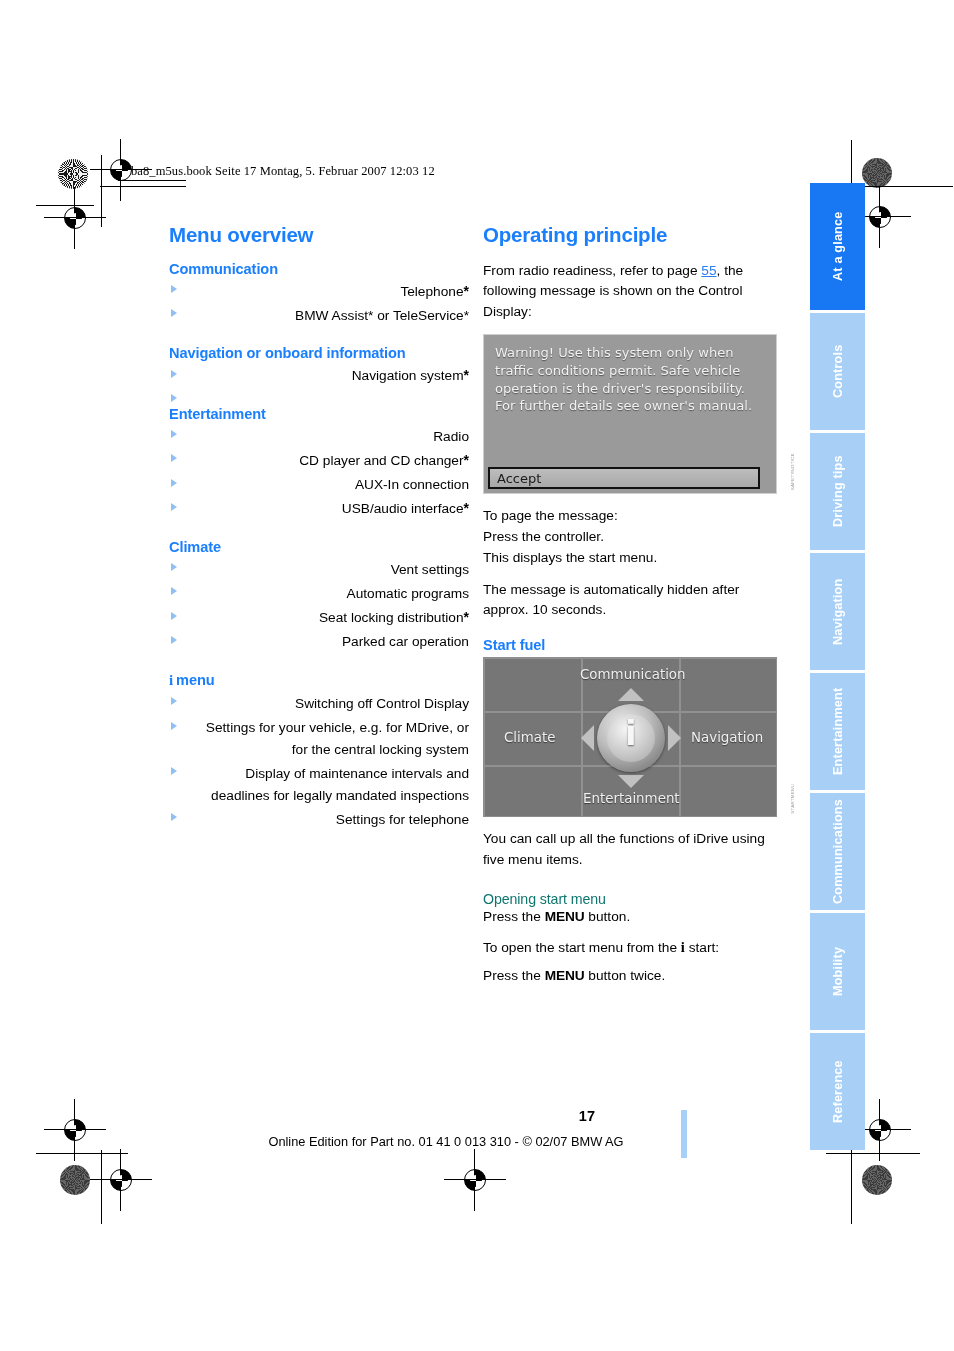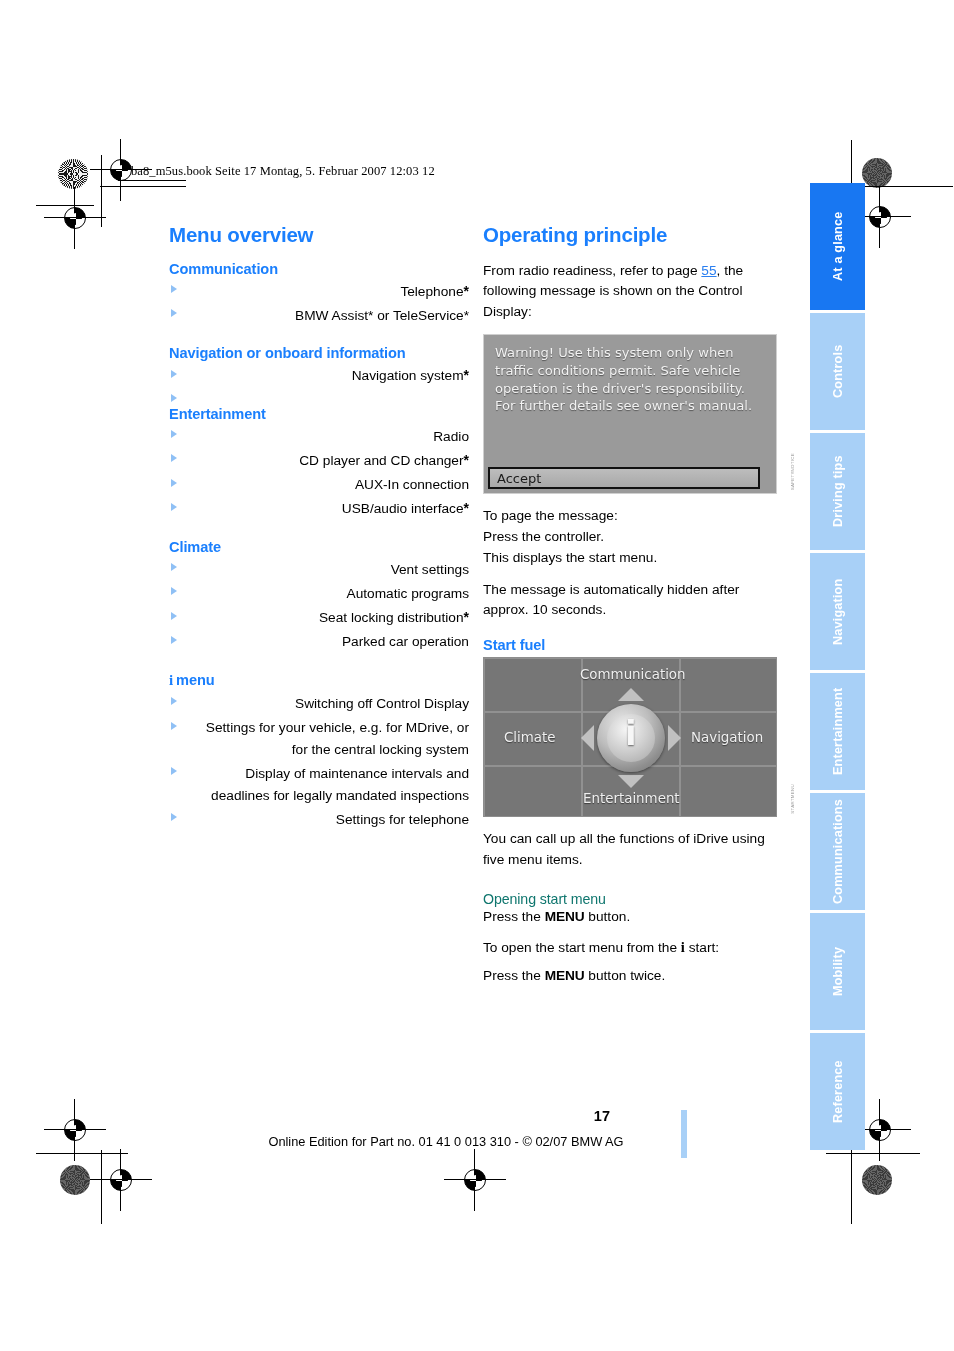--- a/index.html
+++ b/index.html
@@ -203,21 +203,21 @@
     position:absolute; left:0; top:0; width:100%; height:100%;
     display:flex; align-items:center; justify-content:center;
     writing-mode:vertical-rl; transform:rotate(180deg);
     color:#ffffff; font-size:12.6px; font-weight:bold;
     letter-spacing:.2px; white-space:nowrap;
   }
   .tab.active .tab-label { color:#ffffff; }
 
   
   .pagenum {
-    position:absolute; right:282px; top:1108px;
+    position:absolute; right:297px; top:1108px;
     font-size:14.5px; font-weight:bold; color:#000;
   }
   .footer-rule {
     position:absolute; left:681px; top:1110px; width:6px; height:48px;
     background:#a8d0f7;
   }
   .footline {
     position:absolute; left:0; right:0; top:1134px; text-align:center;
     font-size:12.8px; color:#000;
   }

